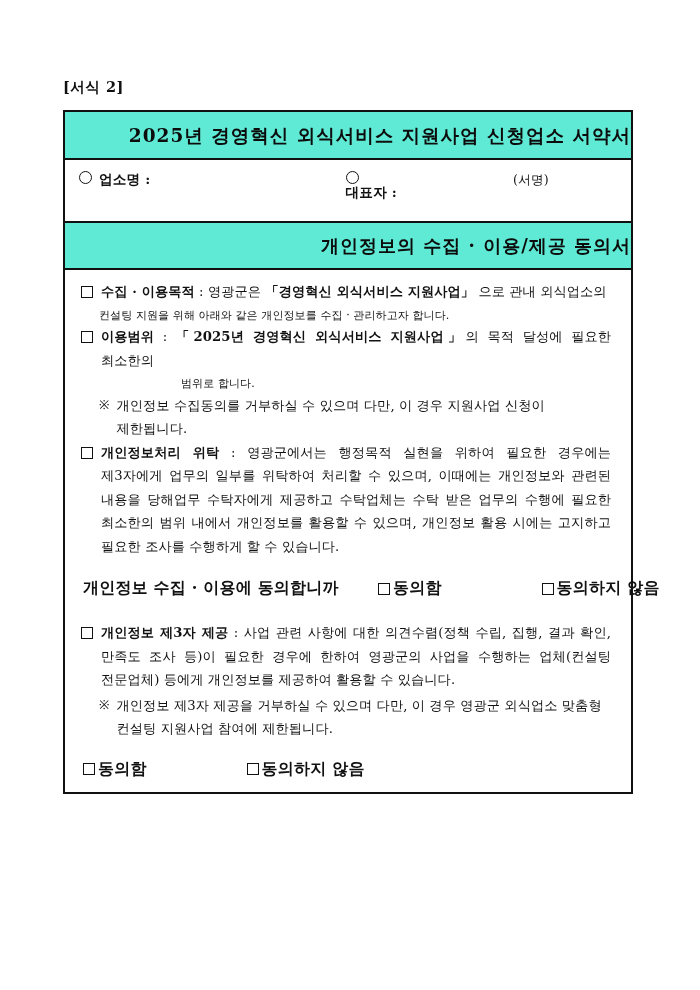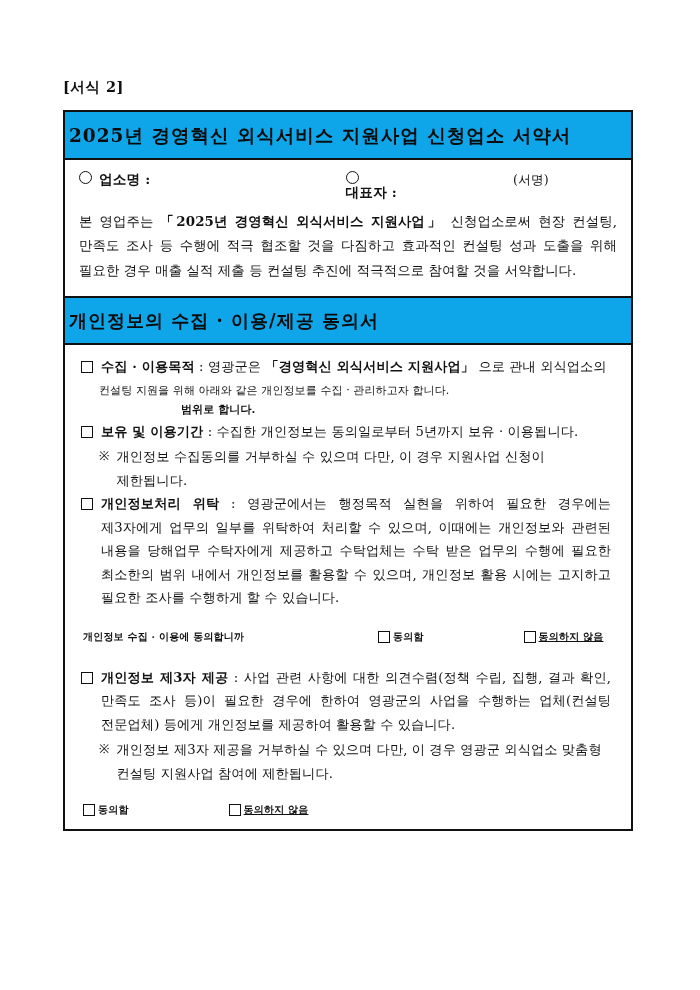--- a/index.html
+++ b/index.html
@@ -34,22 +34,22 @@
     left: 63px;
     top: 110px;
     width: 570px;
     border: 2.2px solid #111111;
     box-sizing: border-box;
     background: #ffffff;
   }
 
   
   .banner {
-    background: #0ea5e9;
-    text-align: left;
+    background: #5eead4;
+    text-align: right;
     font-size: 18.5px;
     font-weight: 700;
     letter-spacing: 1px;
     color: #0c0c0c;
     padding: 11px 0 10px 4px;
     border-bottom: 2.2px solid #111111;
     box-sizing: border-box;
   }
   .banner.second {
     border-top: 2.2px solid #111111;
@@ -132,52 +132,52 @@
     word-break: keep-all;
   }
   .cont-line {
     font-size: 11px;
     line-height: 1.78;
     padding-left: 18px;
     letter-spacing: 0.1px;
     word-break: keep-all;
     text-align: justify;
   }
-  .cont-line.deep { padding-left: 100px; font-weight: bold; }
+  .cont-line.deep { padding-left: 100px; }
   .note-line {
     display: flex;
     align-items: flex-start;
     font-size: 13.2px;
     line-height: 1.78;
     padding-left: 18px;
     letter-spacing: 0.1px;
     word-break: keep-all;
   }
   .note-mark {
     margin-right: 7px;
     flex: none;
     font-size: 12.4px;
   }
 
   
   .agree-row {
     display: flex;
     align-items: center;
-    font-size: 10px;
+    font-size: 16px;
     font-weight: 700;
     padding-left: 2px;
     letter-spacing: 0.2px;
   }
   .agree-q { width: 295px; flex: none; }
   .agree-opt {
     display: flex;
     align-items: center;
     white-space: nowrap;
   }
-  .agree-opt.second { margin-left: 100px; text-decoration: underline; }
+  .agree-opt.second { margin-left: 100px; }
   .a-box {
     display: inline-block;
     width: 10px;
     height: 10px;
     border: 1.4px solid #111;
     margin-right: 3px;
     flex: none;
   }
   .spacer-18 { height: 18px; }
   .spacer-22 { height: 22px; }
@@ -202,41 +202,40 @@
           <span>업소명 :</span>
         </span>
         <span class="field-cell rep">
           <span class="circle-mark"></span>
           <span>대표자 :</span>
         </span>
         <span class="sign-note">(서명)</span>
       </div>
 
 
-      <div class="pledge-para"><span>본 영업주는 </span><span class="bold">「2025년 경영혁신 외식서비스 지원사업」</span><span> 신청업소로써 현장 컨설팅, 만족도 조사 등 수행에 적극 협조할 것을 다짐하고 효과적인 컨설팅 성과 도출을 위해 필요한 경우 매출 실적 제출 등 컨설팅 추진에 적극적으로 참여할 것을 서약합니다.</span></div>
 
     </div>
 
     <div class="banner second">개인정보의 수집 · 이용/제공 동의서</div>
 
     <div class="c-body">
 
       <div class="c-item">
         <span class="c-box"></span>
         <span class="c-text"><span class="bold">수집 · 이용목적</span><span> : </span><span>영광군은 </span><span class="bold">「경영혁신 외식서비스 지원사업」</span><span> 으로 관내 외식업소의</span></span>
       </div>
       <div class="cont-line">컨설팅 지원을 위해 아래와 같은 개인정보를 수집 · 관리하고자 합니다.</div>
 
 
+      <div class="c-item">
+        <span class="c-box"></span>
+        <span class="c-text"><span class="bold">이용범위</span><span> : </span><span class="bold">「2025년 경영혁신 외식서비스 지원사업」</span><span>의 목적 달성에 필요한 최소한의</span></span>
+      </div>
       <div class="cont-line deep">범위로 합니다.</div>
 
-      <div class="c-item">
-        <span class="c-box"></span>
-        <span class="c-text"><span class="bold">보유 및 이용기간</span><span> : 수집한 개인정보는 동의일로부터 5년까지 보유 · 이용됩니다.</span></span>
-      </div>
       <div class="note-line">
         <span class="note-mark">※</span>
         <span>개인정보 수집동의를 거부하실 수 있으며 다만, 이 경우 지원사업 신청이 제한됩니다.</span>
       </div>
 
       <div class="c-item">
         <span class="c-box"></span>
         <span class="c-text"><span class="bold">개인정보처리 위탁</span><span> : 영광군에서는 행정목적 실현을 위하여 필요한 경우에는 제3자에게 업무의 일부를 위탁하여 처리할 수 있으며, 이때에는 개인정보와 관련된 내용을 당해업무 수탁자에게 제공하고 수탁업체는 수탁 받은 업무의 수행에 필요한 최소한의 범위 내에서 개인정보를 활용할 수 있으며, 개인정보 활용 시에는 고지하고 필요한 조사를 수행하게 할 수 있습니다.</span></span>
       </div>
 

